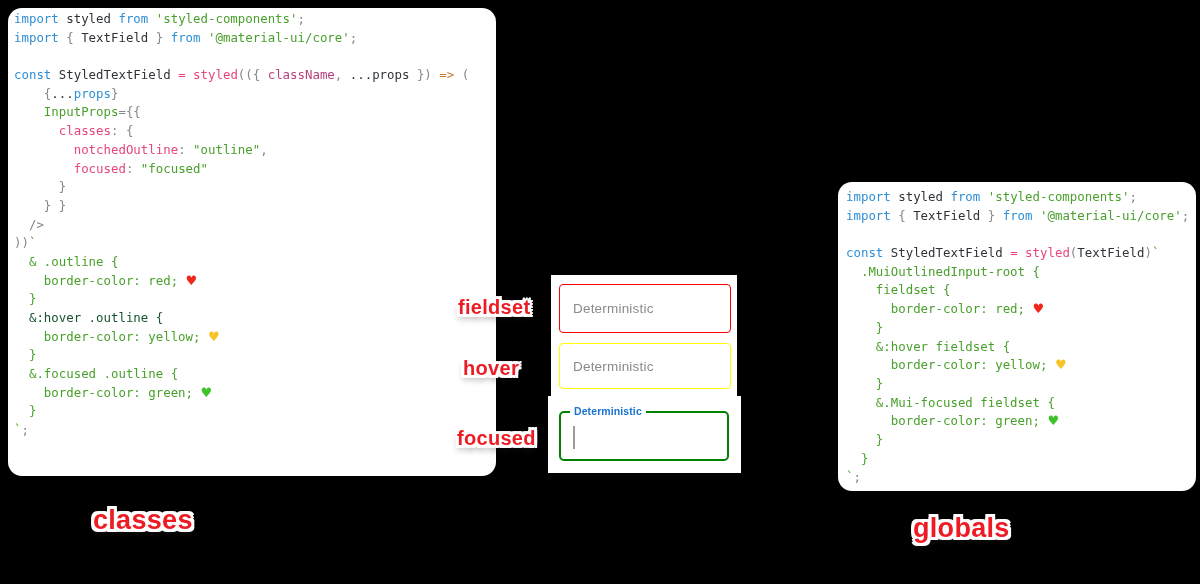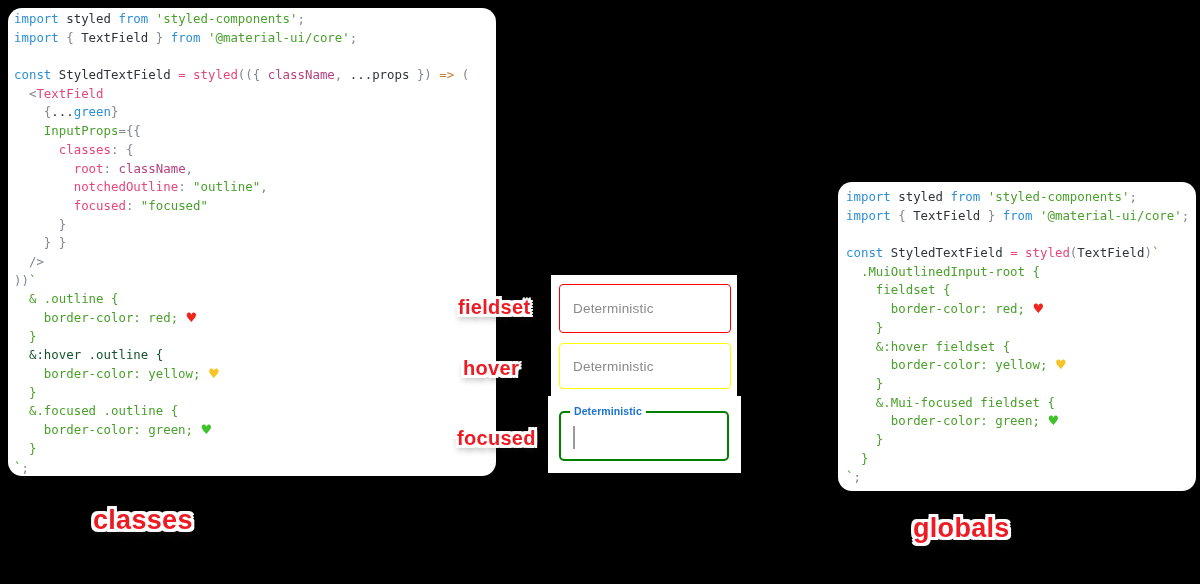--- a/index.html
+++ b/index.html
@@ -52,25 +52,23 @@
 </head>
 <body>
 
 <div class="canvas">
 
   <section class="code-panel panel-left">
       <div class="code-line"><span style="color: rgb(46, 143, 213);">import</span><span style="color: rgb(47, 51, 55);"> styled </span><span style="color: rgb(46, 143, 213);">from</span><span style="color: rgb(47, 51, 55);"> </span><span style="color: rgb(74, 160, 44);">'styled-components'</span><span style="color: rgb(130, 135, 140);">;</span></div>
       <div class="code-line"><span style="color: rgb(46, 143, 213);">import</span><span style="color: rgb(47, 51, 55);"> </span><span style="color: rgb(130, 135, 140);">{</span><span style="color: rgb(47, 51, 55);"> TextField </span><span style="color: rgb(130, 135, 140);">}</span><span style="color: rgb(47, 51, 55);"> </span><span style="color: rgb(46, 143, 213);">from</span><span style="color: rgb(47, 51, 55);"> </span><span style="color: rgb(74, 160, 44);">'@material-ui/core'</span><span style="color: rgb(130, 135, 140);">;</span></div>
       <div class="code-line">&nbsp;</div>
       <div class="code-line"><span style="color: rgb(46, 143, 213);">const</span><span style="color: rgb(47, 51, 55);"> StyledTextField </span><span style="color: rgb(232, 69, 124);">=</span><span style="color: rgb(47, 51, 55);"> </span><span style="color: rgb(232, 69, 124);">styled</span><span style="color: rgb(130, 135, 140);">(({ </span><span style="color: rgb(184, 64, 124);">className</span><span style="color: rgb(130, 135, 140);">,</span><span style="color: rgb(47, 51, 55);"> ...props </span><span style="color: rgb(130, 135, 140);">})</span><span style="color: rgb(47, 51, 55);"> </span><span style="color: rgb(199, 124, 51);">=&gt;</span><span style="color: rgb(47, 51, 55);"> </span><span style="color: rgb(130, 135, 140);">(</span></div>
-      <div class="code-line"><span style="color: rgb(47, 51, 55);">  </span><span style="color: rgb(130, 135, 140);">&lt;</span><span style="color: rgb(232, 69, 124);">TextField</span></div>
-      <div class="code-line"><span style="color: rgb(47, 51, 55);">    </span><span style="color: rgb(130, 135, 140);">{</span><span style="color: rgb(47, 51, 55);">...</span><span style="color: rgb(46, 143, 213);">green</span><span style="color: rgb(130, 135, 140);">}</span></div>
+      <div class="code-line"><span style="color: rgb(47, 51, 55);">    </span><span style="color: rgb(130, 135, 140);">{</span><span style="color: rgb(47, 51, 55);">...</span><span style="color: rgb(46, 143, 213);">props</span><span style="color: rgb(130, 135, 140);">}</span></div>
       <div class="code-line"><span style="color: rgb(47, 51, 55);">    </span><span style="color: rgb(74, 160, 44);">InputProps</span><span style="color: rgb(130, 135, 140);">={{</span></div>
       <div class="code-line"><span style="color: rgb(47, 51, 55);">      </span><span style="color: rgb(232, 69, 124);">classes</span><span style="color: rgb(130, 135, 140);">:</span><span style="color: rgb(47, 51, 55);"> </span><span style="color: rgb(130, 135, 140);">{</span></div>
-      <div class="code-line"><span style="color: rgb(47, 51, 55);">        </span><span style="color: rgb(232, 69, 124);">root</span><span style="color: rgb(130, 135, 140);">:</span><span style="color: rgb(47, 51, 55);"> </span><span style="color: rgb(184, 64, 124);">className</span><span style="color: rgb(130, 135, 140);">,</span></div>
       <div class="code-line"><span style="color: rgb(47, 51, 55);">        </span><span style="color: rgb(232, 69, 124);">notchedOutline</span><span style="color: rgb(130, 135, 140);">:</span><span style="color: rgb(47, 51, 55);"> </span><span style="color: rgb(74, 160, 44);">"outline"</span><span style="color: rgb(130, 135, 140);">,</span></div>
       <div class="code-line"><span style="color: rgb(47, 51, 55);">        </span><span style="color: rgb(232, 69, 124);">focused</span><span style="color: rgb(130, 135, 140);">:</span><span style="color: rgb(47, 51, 55);"> </span><span style="color: rgb(74, 160, 44);">"focused"</span></div>
       <div class="code-line"><span style="color: rgb(47, 51, 55);">      </span><span style="color: rgb(130, 135, 140);">}</span></div>
       <div class="code-line"><span style="color: rgb(47, 51, 55);">    </span><span style="color: rgb(130, 135, 140);">} }</span></div>
       <div class="code-line"><span style="color: rgb(47, 51, 55);">  </span><span style="color: rgb(130, 135, 140);">/&gt;</span></div>
       <div class="code-line"><span style="color: rgb(130, 135, 140);">))</span><span style="color: rgb(74, 160, 44);">`</span></div>
       <div class="code-line"><span style="color: rgb(74, 160, 44);">  &amp; .outline {</span></div>
       <div class="code-line"><span style="color: rgb(74, 160, 44);">    border-color: red; </span><span class="tok-heart" style="color: rgb(240, 37, 28);">♥</span></div>
       <div class="code-line"><span style="color: rgb(74, 160, 44);">  }</span></div>
       <div class="code-line"><span style="color: #14532d;">  &amp;:hover .outline {</span></div>

